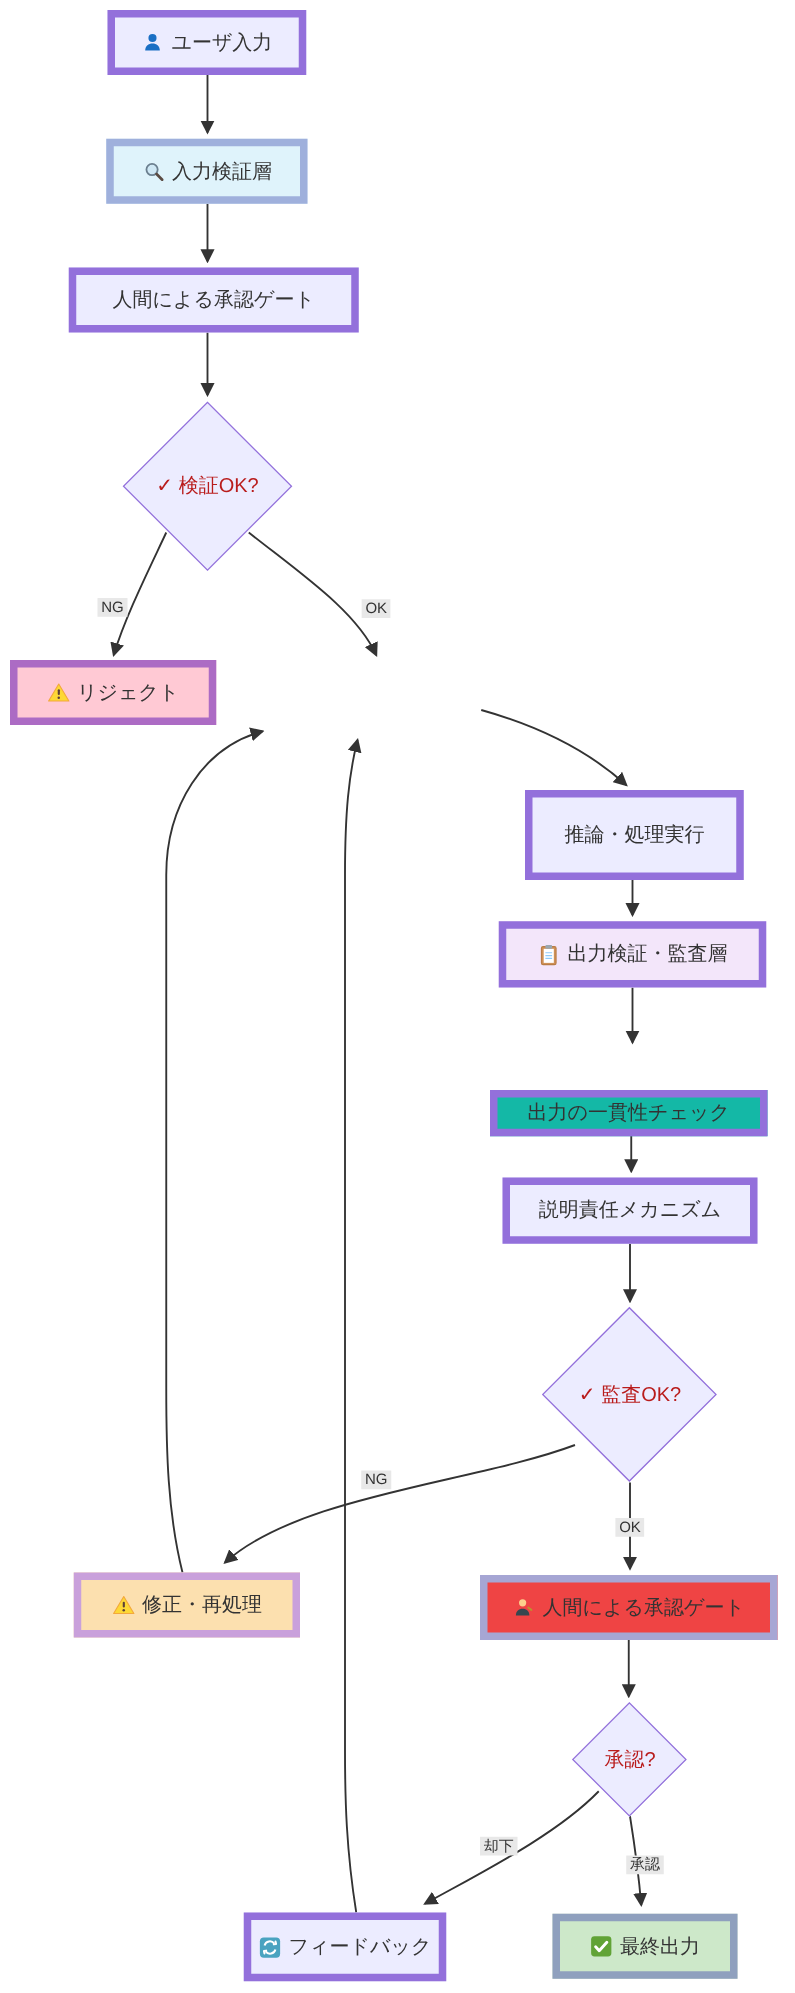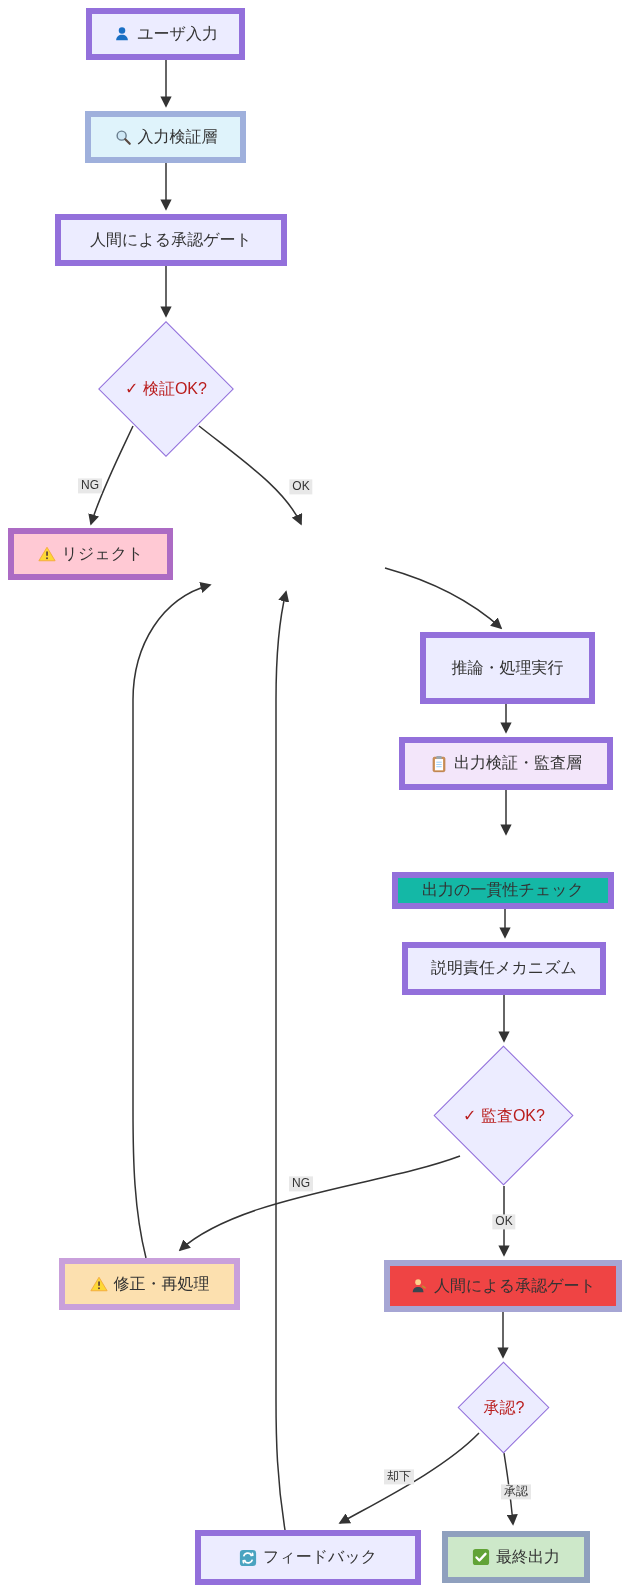--- a/index.html
+++ b/index.html
@@ -145,21 +145,21 @@
           <path d="M3,17 c0-4 2.6-6 6-6 s6,2 6,6 z" fill="#37474f"></path>
           <rect x="12.8" y="10.2" width="5.2" height="1.8" rx="0.9" fill="#bf8f30" transform="rotate(35 15.4 11.1)"></rect>
         </svg>
     </span>
     <span>人間による承認ゲート</span>
   </div>
 
   <div class="diamond" style="left: 471px; top: 1375px; width: 65px; height: 65px; background: rgb(236, 236, 255); border-color: rgb(147, 112, 219);"></div>
   <div class="diamond-label" style="left:504px;top:1408px;">承認?</div>
 
-  <div class="node" style="left: 195px; top: 1530px; width: 226px; height: 55px; background: rgb(236, 236, 255); border-color: rgb(147, 112, 219);">
+  <div class="node" style="left: 195px; top: 1530px; width: 162px; height: 55px; background: rgb(236, 236, 255); border-color: rgb(147, 112, 219);">
     <span class="icon">
       <svg width="18" height="18" viewBox="0 0 20 20">
           <rect x="1" y="1" width="18" height="18" rx="3.5" fill="#4aa3c0"></rect>
           <path d="M5.2,8.2 a4.8,4.8 0 0 1 8.6,-1.6" fill="none" stroke="#ffffff" stroke-width="1.8"></path>
           <path d="M13.4,7.2 l2,-0.4 l-0.5,-2.1" fill="none" stroke="#ffffff" stroke-width="1.8" stroke-linecap="round" stroke-linejoin="round"></path>
           <path d="M14.8,11.8 a4.8,4.8 0 0 1 -8.6,1.6" fill="none" stroke="#ffffff" stroke-width="1.8"></path>
           <path d="M6.6,12.8 l-2,0.4 l0.5,2.1" fill="none" stroke="#ffffff" stroke-width="1.8" stroke-linecap="round" stroke-linejoin="round"></path>
         </svg>
     </span>
     <span>フィードバック</span>

